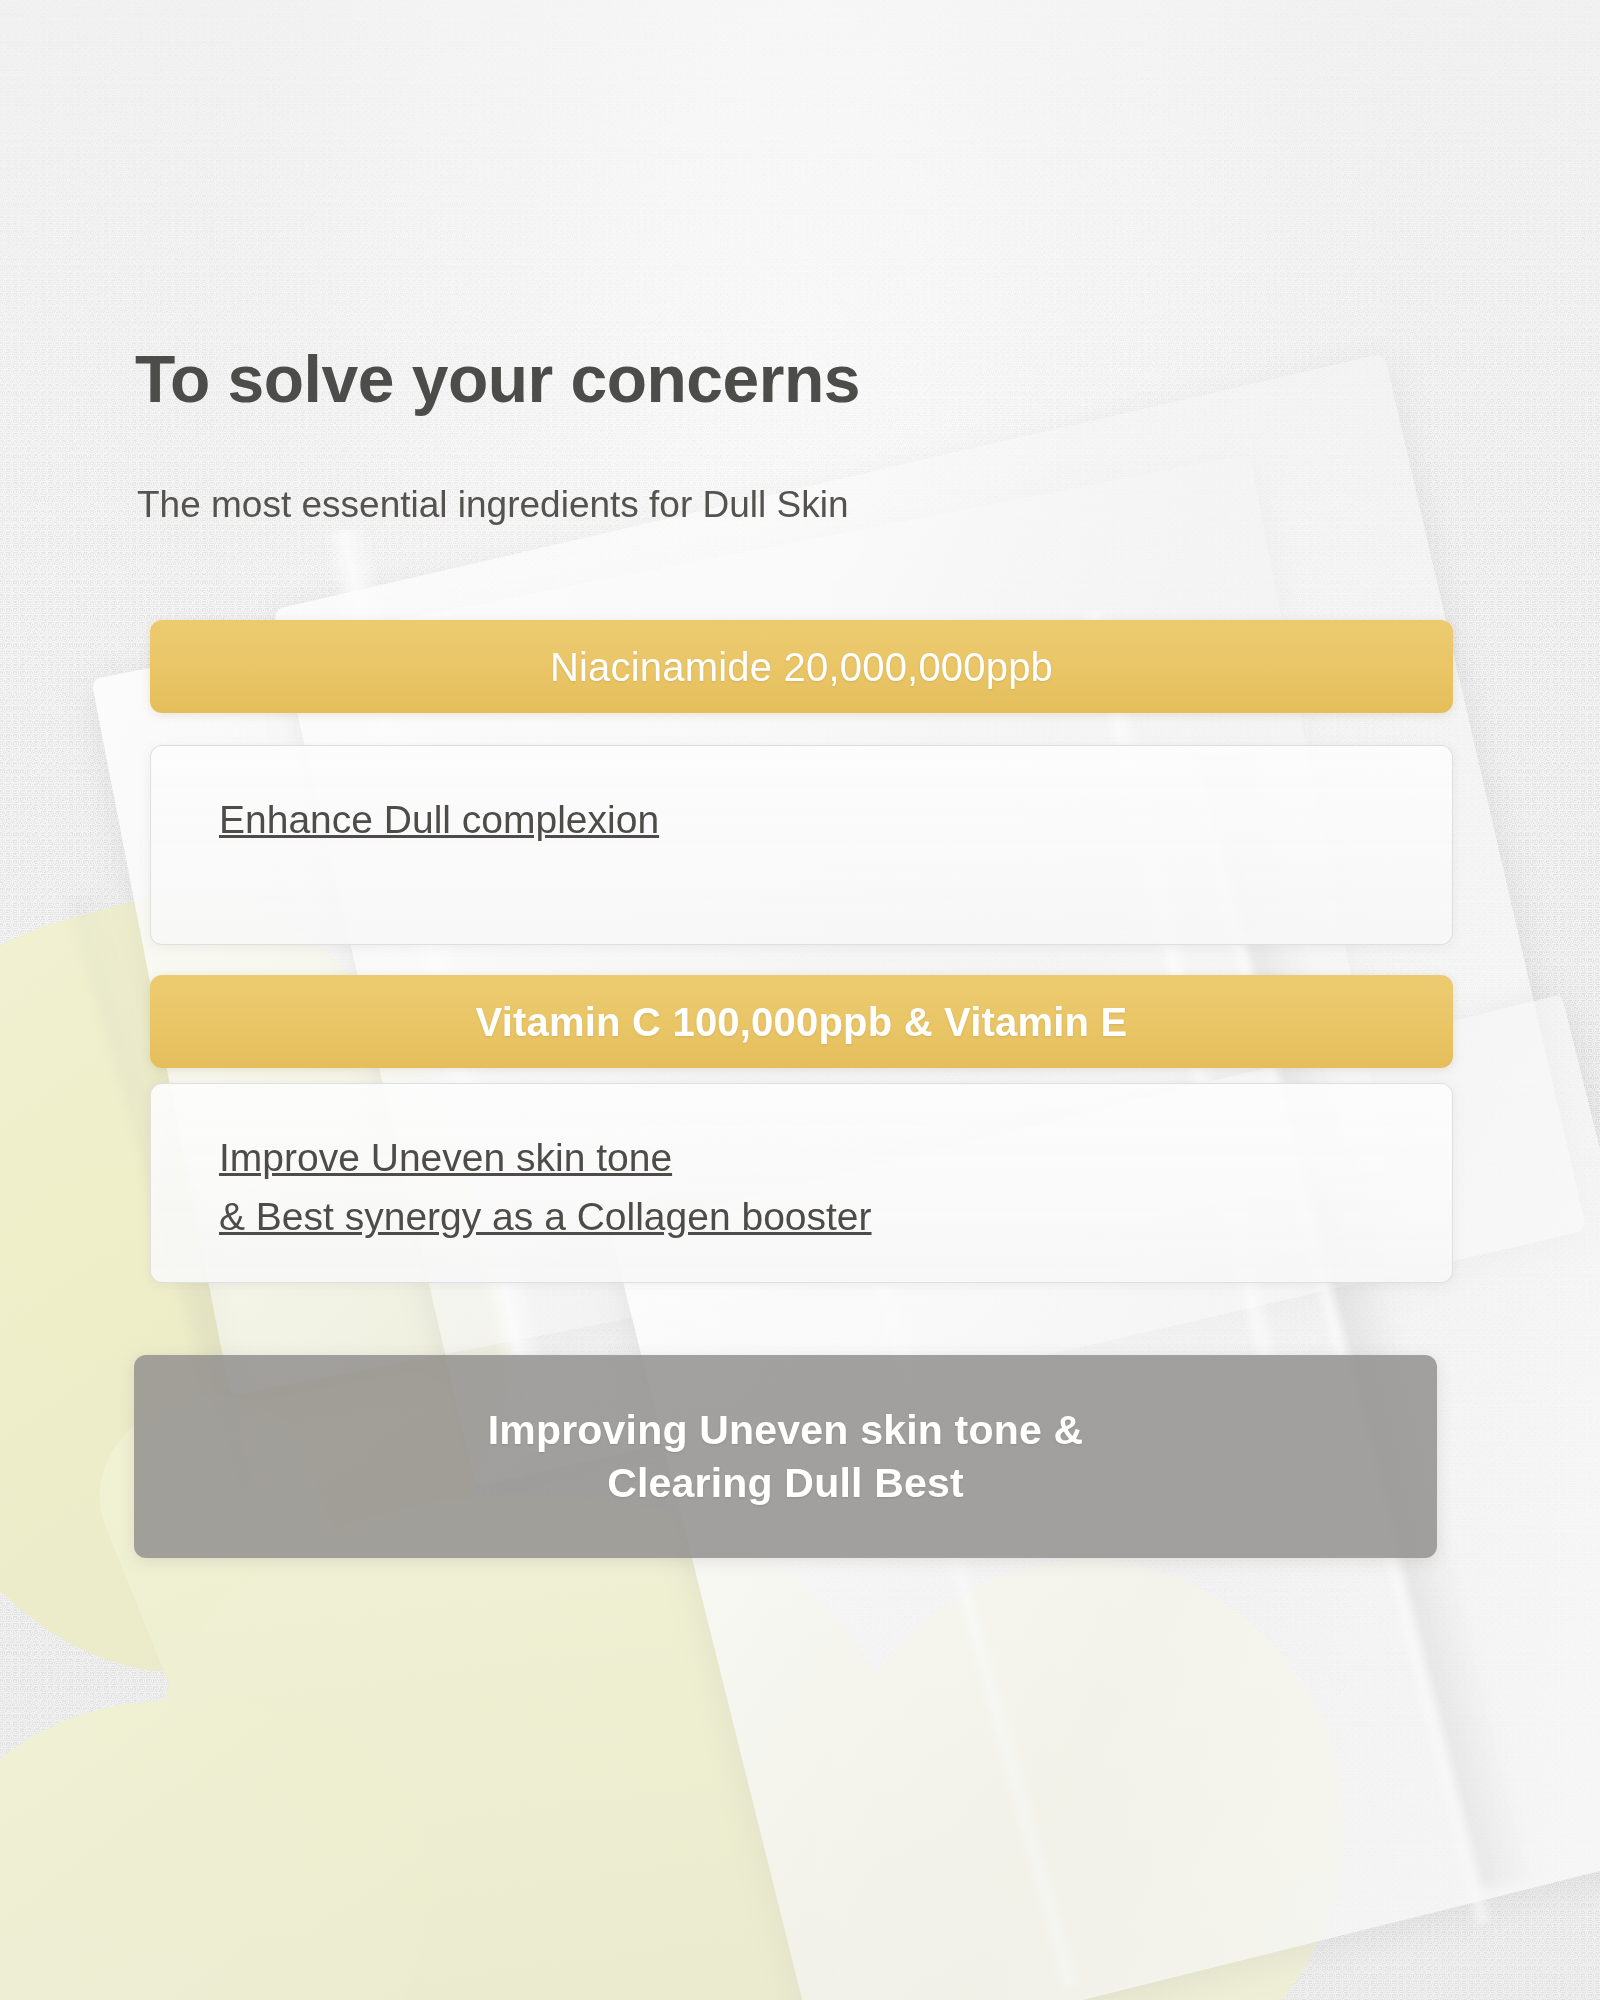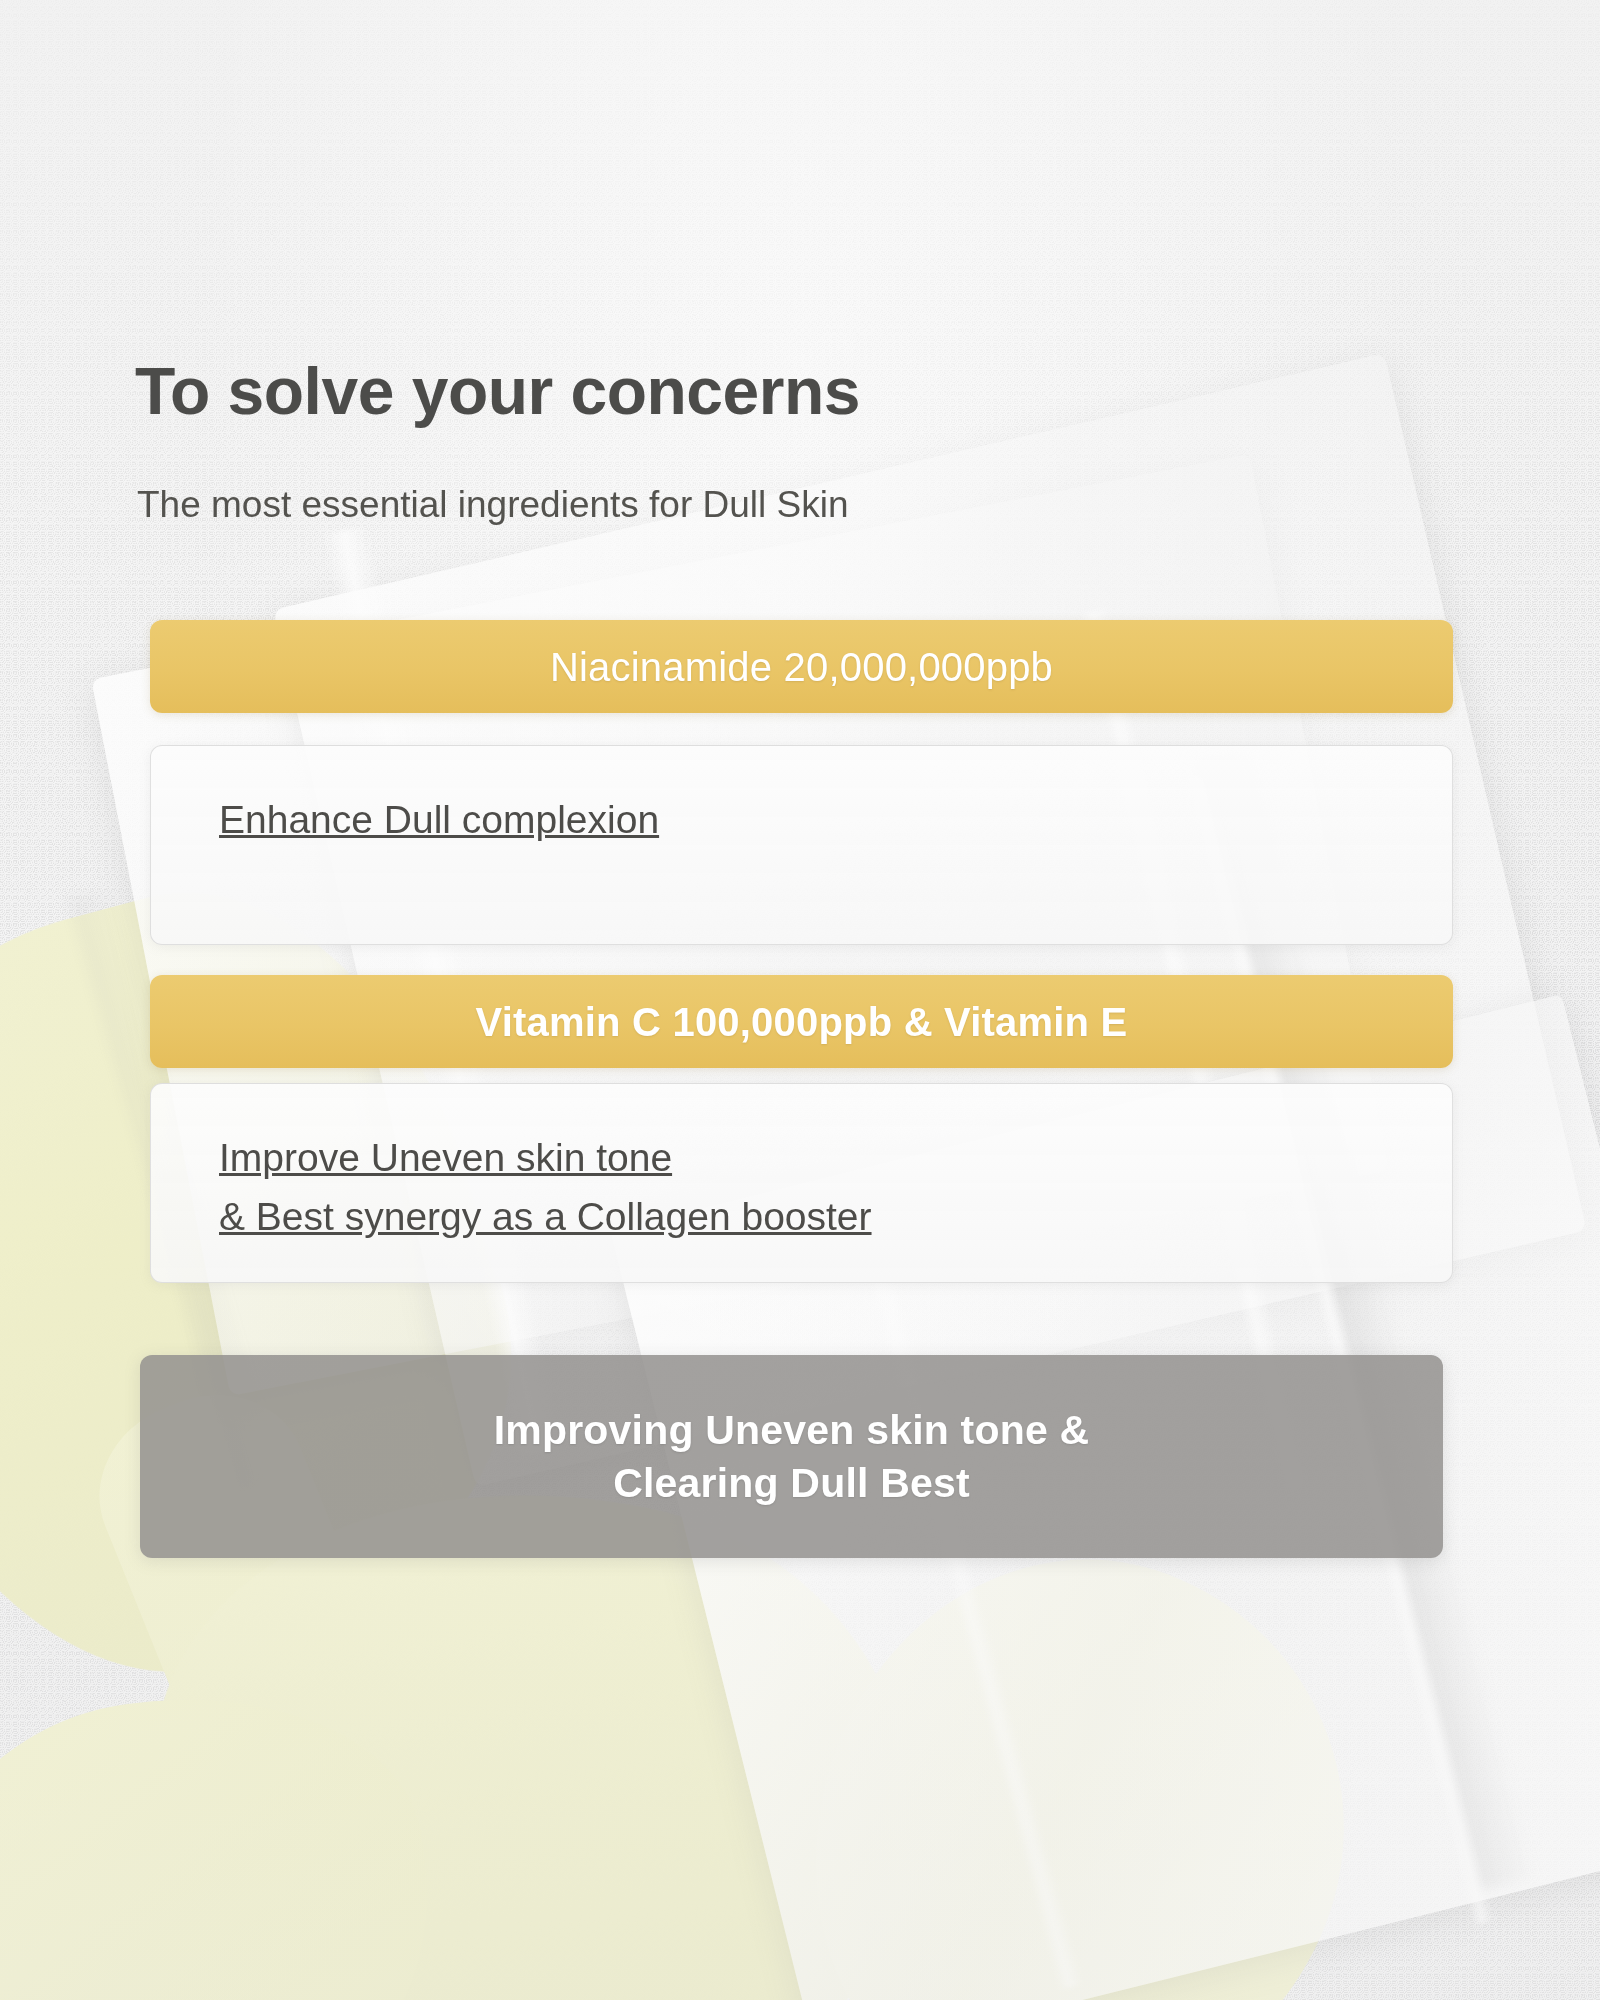--- a/index.html
+++ b/index.html
@@ -135,21 +135,20 @@
   }
 
   
   .content { position:absolute; inset:0; }
 
   .headline {
     position:absolute; left:135px; top:345px;
     font-size:66px; font-weight:700; letter-spacing:-.5px;
     color:#4c4c4a; line-height:1.05;
     white-space:nowrap;
-    margin-top:12px;
   }
   .subhead {
     position:absolute; left:137px; top:483px;
     font-size:37px; font-weight:400;
     color:#54534f; line-height:1.2;
     white-space:nowrap;
   }
 
   
   .band {
@@ -182,21 +181,21 @@
   .card-1 { top:745px; height:200px; }
   .card-2 { top:1083px; height:200px; }
 
   .card-line {
     font-size:39px; font-weight:400; color:#4d4c49;
     line-height:1.52; white-space:nowrap;text-decoration:underline;
   }
 
   
   .summary {
-    position:absolute; left:140px; top:1355px;
+    position:absolute; left:134px; top:1355px;
     width:1303px; height:203px;
     border-radius:12px;
     background:rgba(148,146,143,.86);
     display:flex; flex-direction:column;
     align-items:center; justify-content:center;
     box-shadow:0 3px 16px rgba(120,120,120,.18);
   }
   .summary-line {
     font-size:41px; font-weight:700; color:#ffffff;
     line-height:1.28; letter-spacing:.2px; text-align:center;

